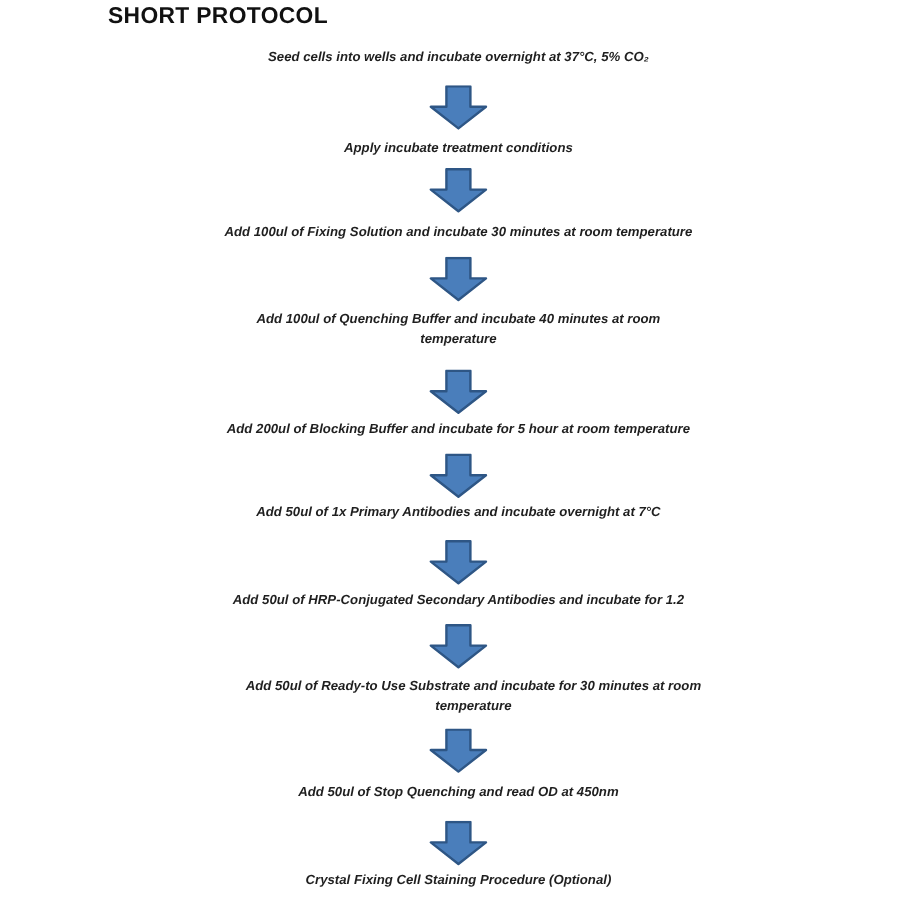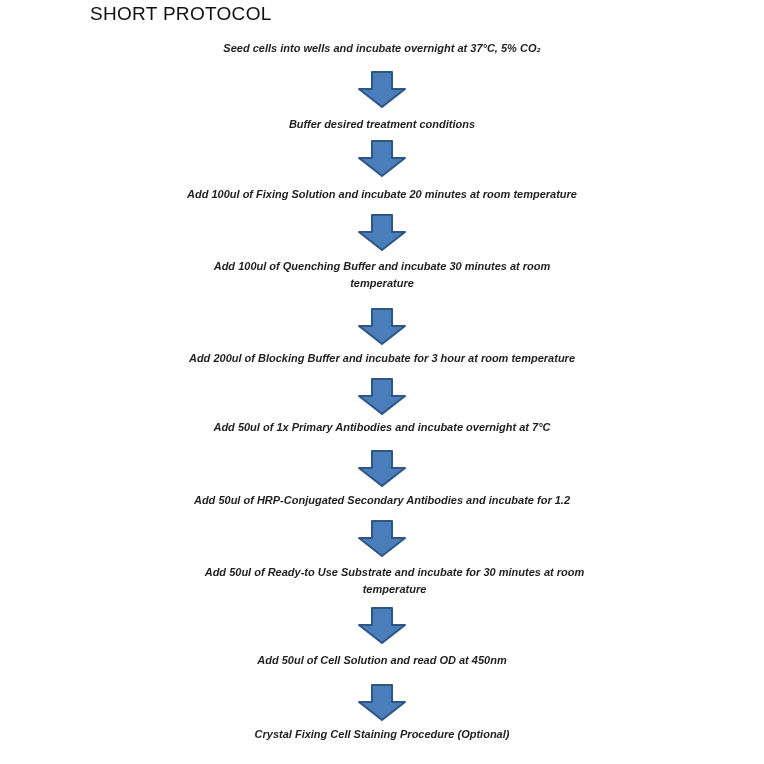--- a/index.html
+++ b/index.html
@@ -12,21 +12,21 @@
     width: 764px;
     height: 764px;
     background: var(--bg, #ffffff);
     font-family: "Liberation Sans", sans-serif;
     overflow: hidden;
   }
   .title {
     margin: 0;
     padding: 3px 0 0 90px;
     font-size: 19px;
-    font-weight: normal;
+    font-weight: bold;
     letter-spacing: 0.3px;
     color: #111111;
   }
   .flow {
     display: flex;
     flex-direction: column;
     align-items: center;
     width: 608px;
     margin-left: 78px;
   }
@@ -80,46 +80,46 @@
   <div class="flow" id="flow">
       <div class="step">
         <span class="line">Seed cells into wells and incubate overnight at 37°C, 5% CO₂</span>
       </div>
       <div class="arrow">
         <svg width="50" height="38" viewBox="0 0 50 38">
           <path d="M15 1 H35 V18 H48 L25 36 L2 18 H15 Z"></path>
         </svg>
       </div>
       <div class="step">
-        <span class="line">Buffer desired treatment conditions</span>
+        <span class="line">Apply incubate treatment conditions</span>
       </div>
       <div class="arrow">
         <svg width="50" height="38" viewBox="0 0 50 38">
           <path d="M15 1 H35 V18 H48 L25 36 L2 18 H15 Z"></path>
         </svg>
       </div>
       <div class="step">
-        <span class="line">Add 100ul of Fixing Solution and incubate 20 minutes at room temperature</span>
+        <span class="line">Add 100ul of Fixing Solution and incubate 30 minutes at room temperature</span>
       </div>
       <div class="arrow">
         <svg width="50" height="38" viewBox="0 0 50 38">
           <path d="M15 1 H35 V18 H48 L25 36 L2 18 H15 Z"></path>
         </svg>
       </div>
       <div class="step">
-        <span class="line">Add 100ul of Quenching Buffer and incubate 30 minutes at room</span>
+        <span class="line">Add 100ul of Quenching Buffer and incubate 40 minutes at room</span>
         <span class="line">temperature</span>
       </div>
       <div class="arrow">
         <svg width="50" height="38" viewBox="0 0 50 38">
           <path d="M15 1 H35 V18 H48 L25 36 L2 18 H15 Z"></path>
         </svg>
       </div>
       <div class="step">
-        <span class="line">Add 200ul of Blocking Buffer and incubate for 3 hour at room temperature</span>
+        <span class="line">Add 200ul of Blocking Buffer and incubate for 5 hour at room temperature</span>
       </div>
       <div class="arrow">
         <svg width="50" height="38" viewBox="0 0 50 38">
           <path d="M15 1 H35 V18 H48 L25 36 L2 18 H15 Z"></path>
         </svg>
       </div>
       <div class="step">
         <span class="line">Add 50ul of 1x Primary Antibodies and incubate overnight at 7°C</span>
       </div>
       <div class="arrow">
@@ -138,21 +138,21 @@
       <div class="step">
         <span class="line">Add 50ul of Ready-to Use Substrate and incubate for 30 minutes at room</span>
         <span class="line">temperature</span>
       </div>
       <div class="arrow">
         <svg width="50" height="38" viewBox="0 0 50 38">
           <path d="M15 1 H35 V18 H48 L25 36 L2 18 H15 Z"></path>
         </svg>
       </div>
       <div class="step">
-        <span class="line">Add 50ul of Cell Solution and read OD at 450nm</span>
+        <span class="line">Add 50ul of Stop Quenching and read OD at 450nm</span>
       </div>
       <div class="arrow">
         <svg width="50" height="38" viewBox="0 0 50 38">
           <path d="M15 1 H35 V18 H48 L25 36 L2 18 H15 Z"></path>
         </svg>
       </div>
       <div class="step">
         <span class="line">Crystal Fixing Cell Staining Procedure (Optional)</span>
       </div>
     </div>

